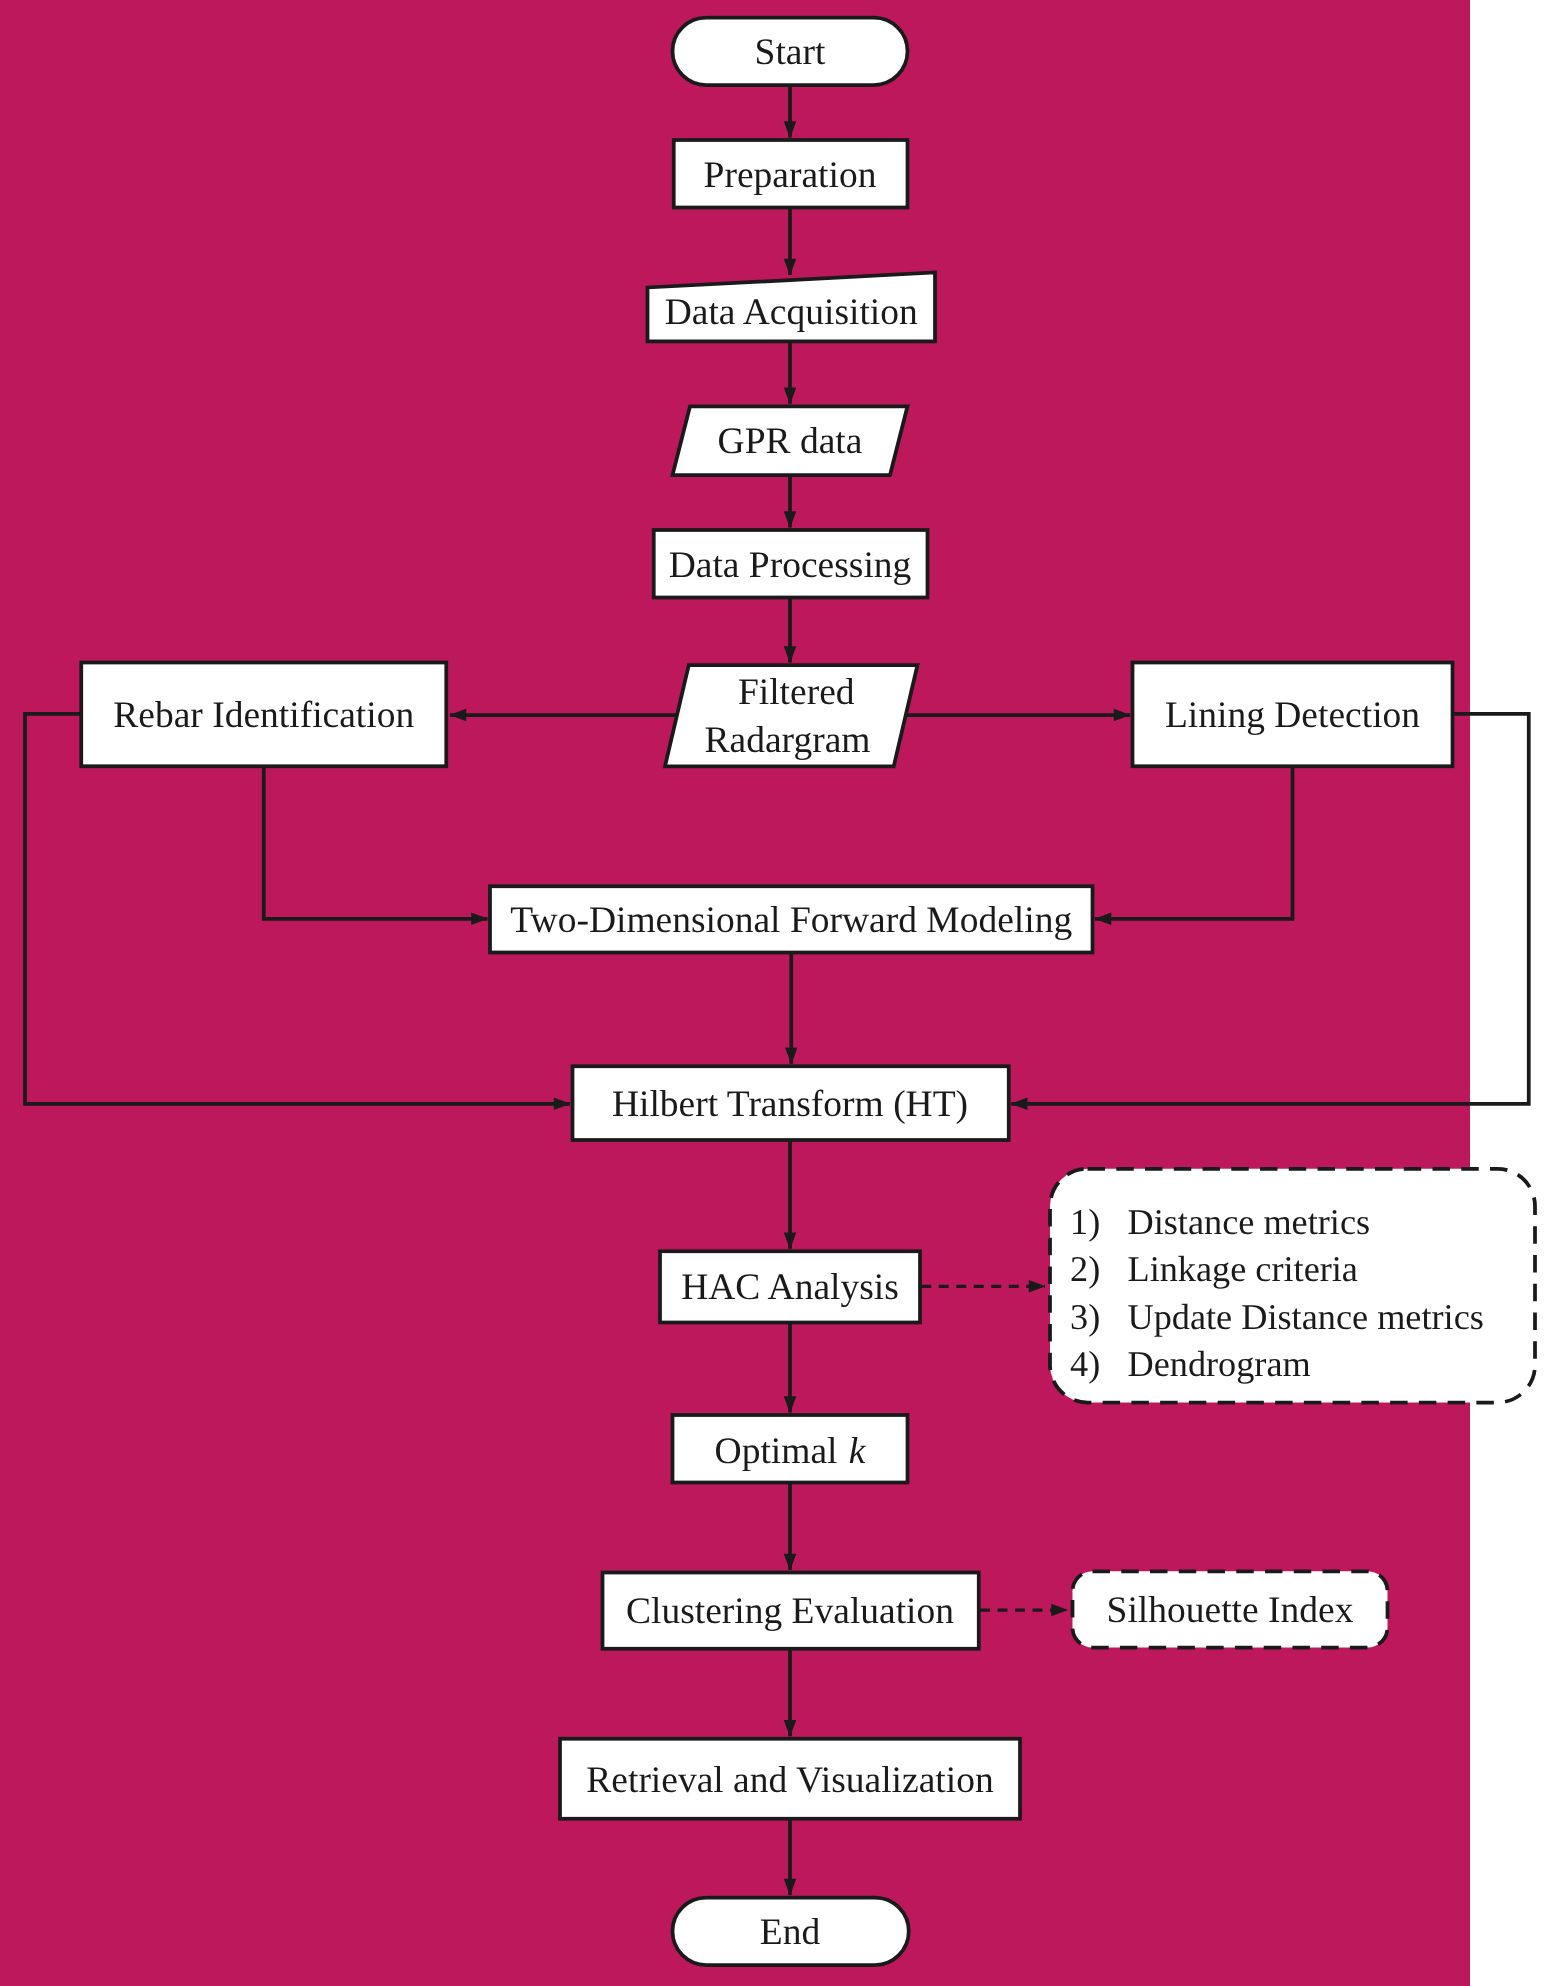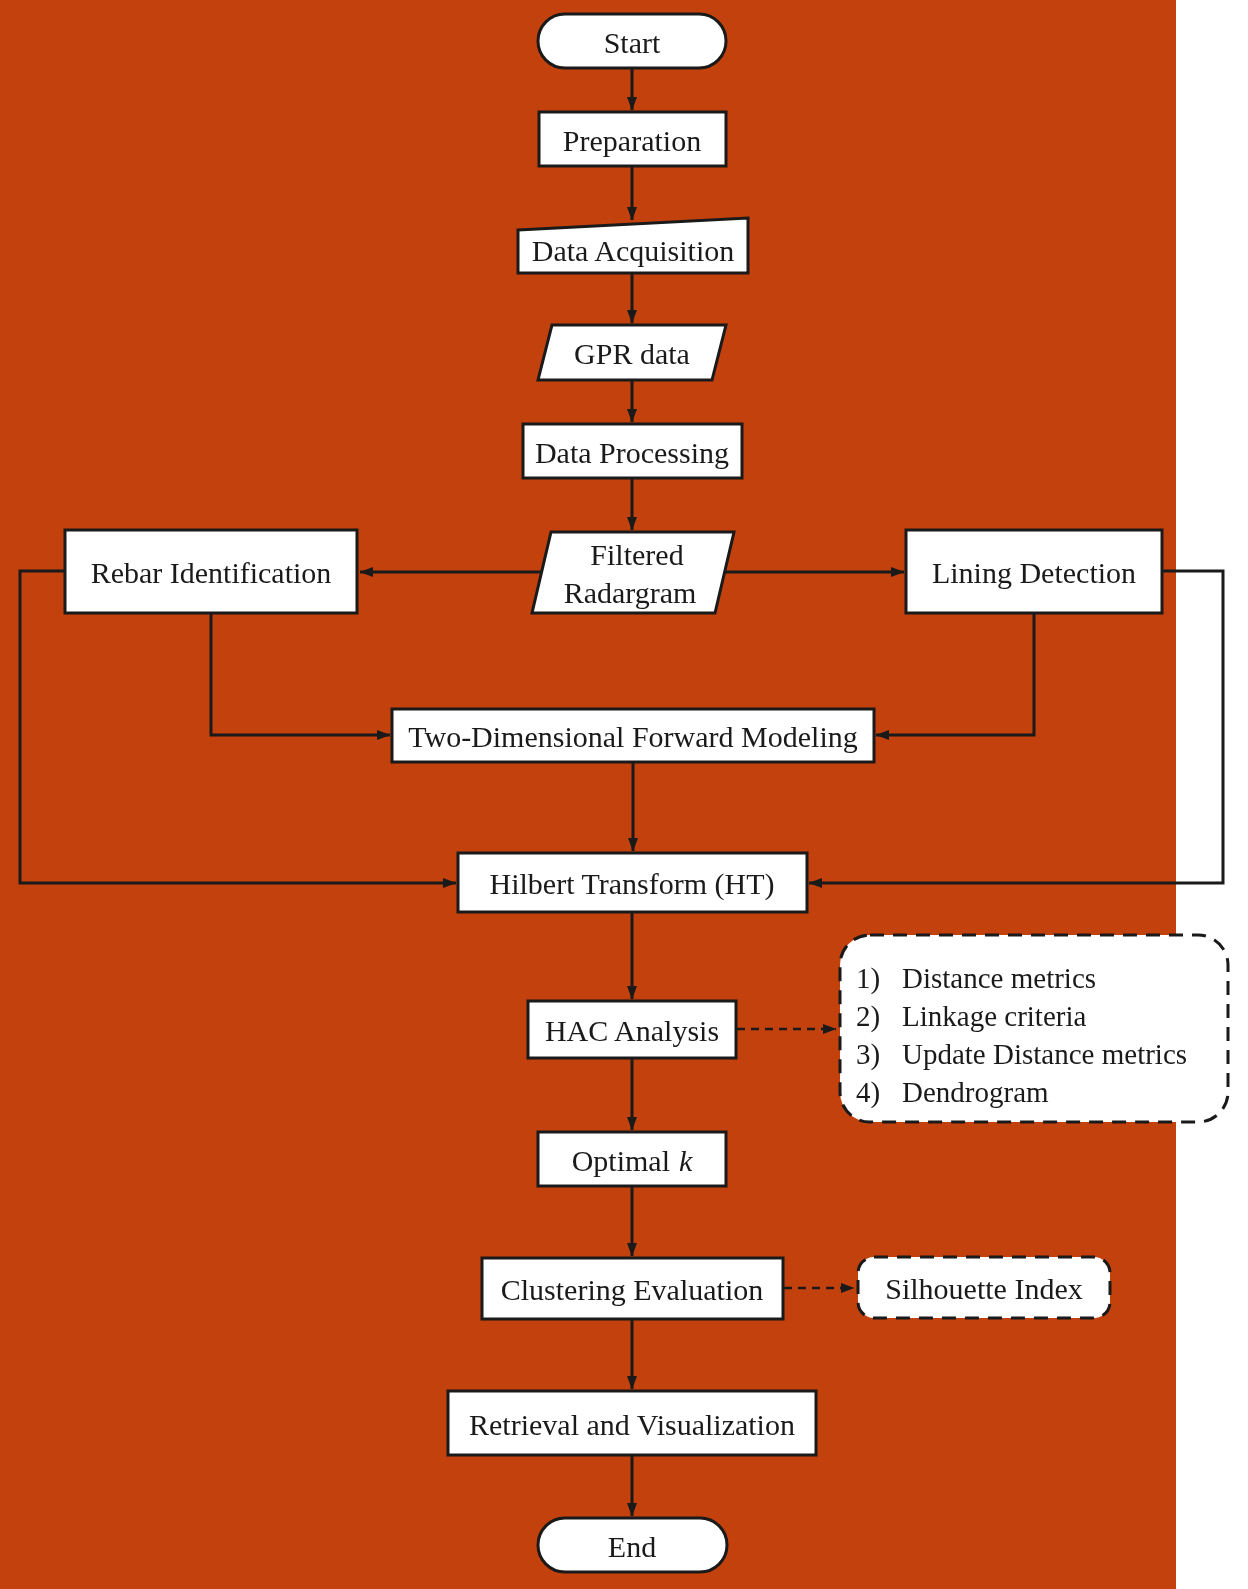--- a/index.html
+++ b/index.html
@@ -3,21 +3,21 @@
 <meta charset="utf-8">
 <style>
   html, body {
     margin: 0;
     padding: 0;
     background: #ffffff;
   }
   .page {
     width: 1176px;
     height: 1589px;
-    background: #c2410c;
+    background: #be185d;
     position: relative;
   }
   svg { display: block; }
   .shape {
     fill: #ffffff;
     stroke: #1a1a1a;
     stroke-width: 3;
   }
   .dashed-shape {
     fill: #ffffff;

